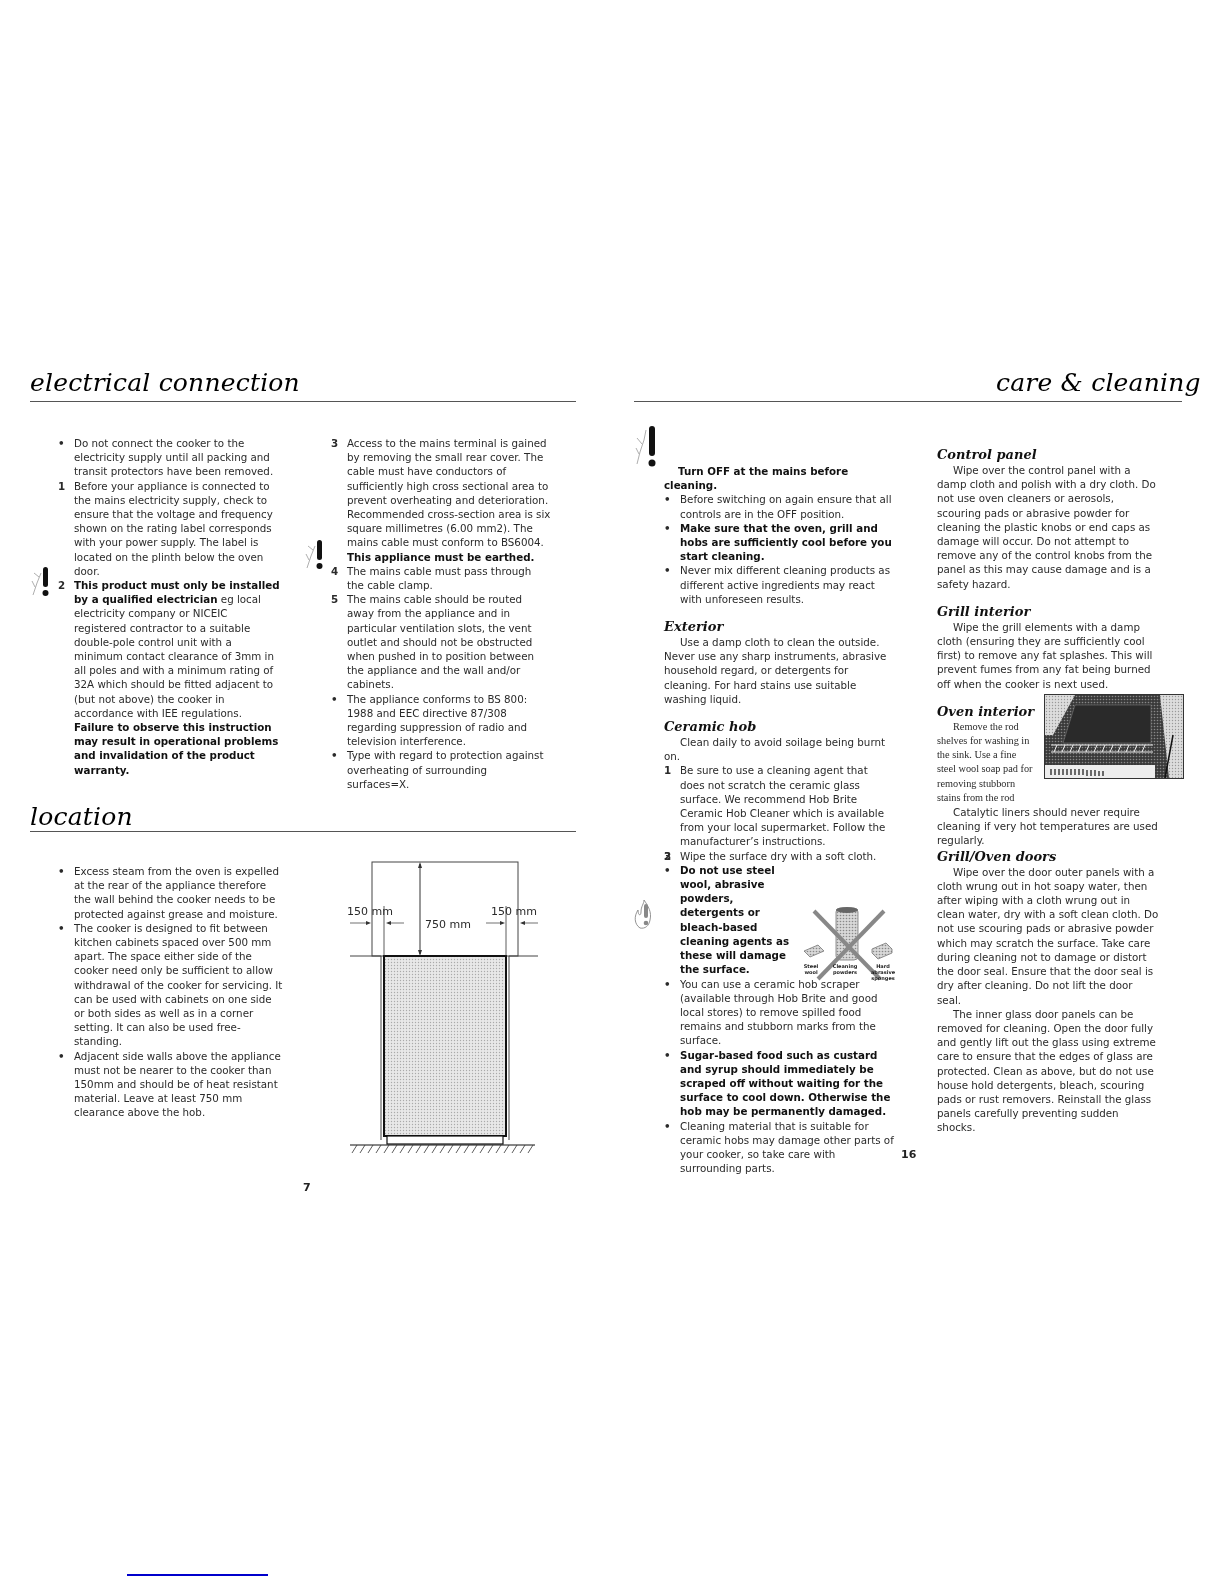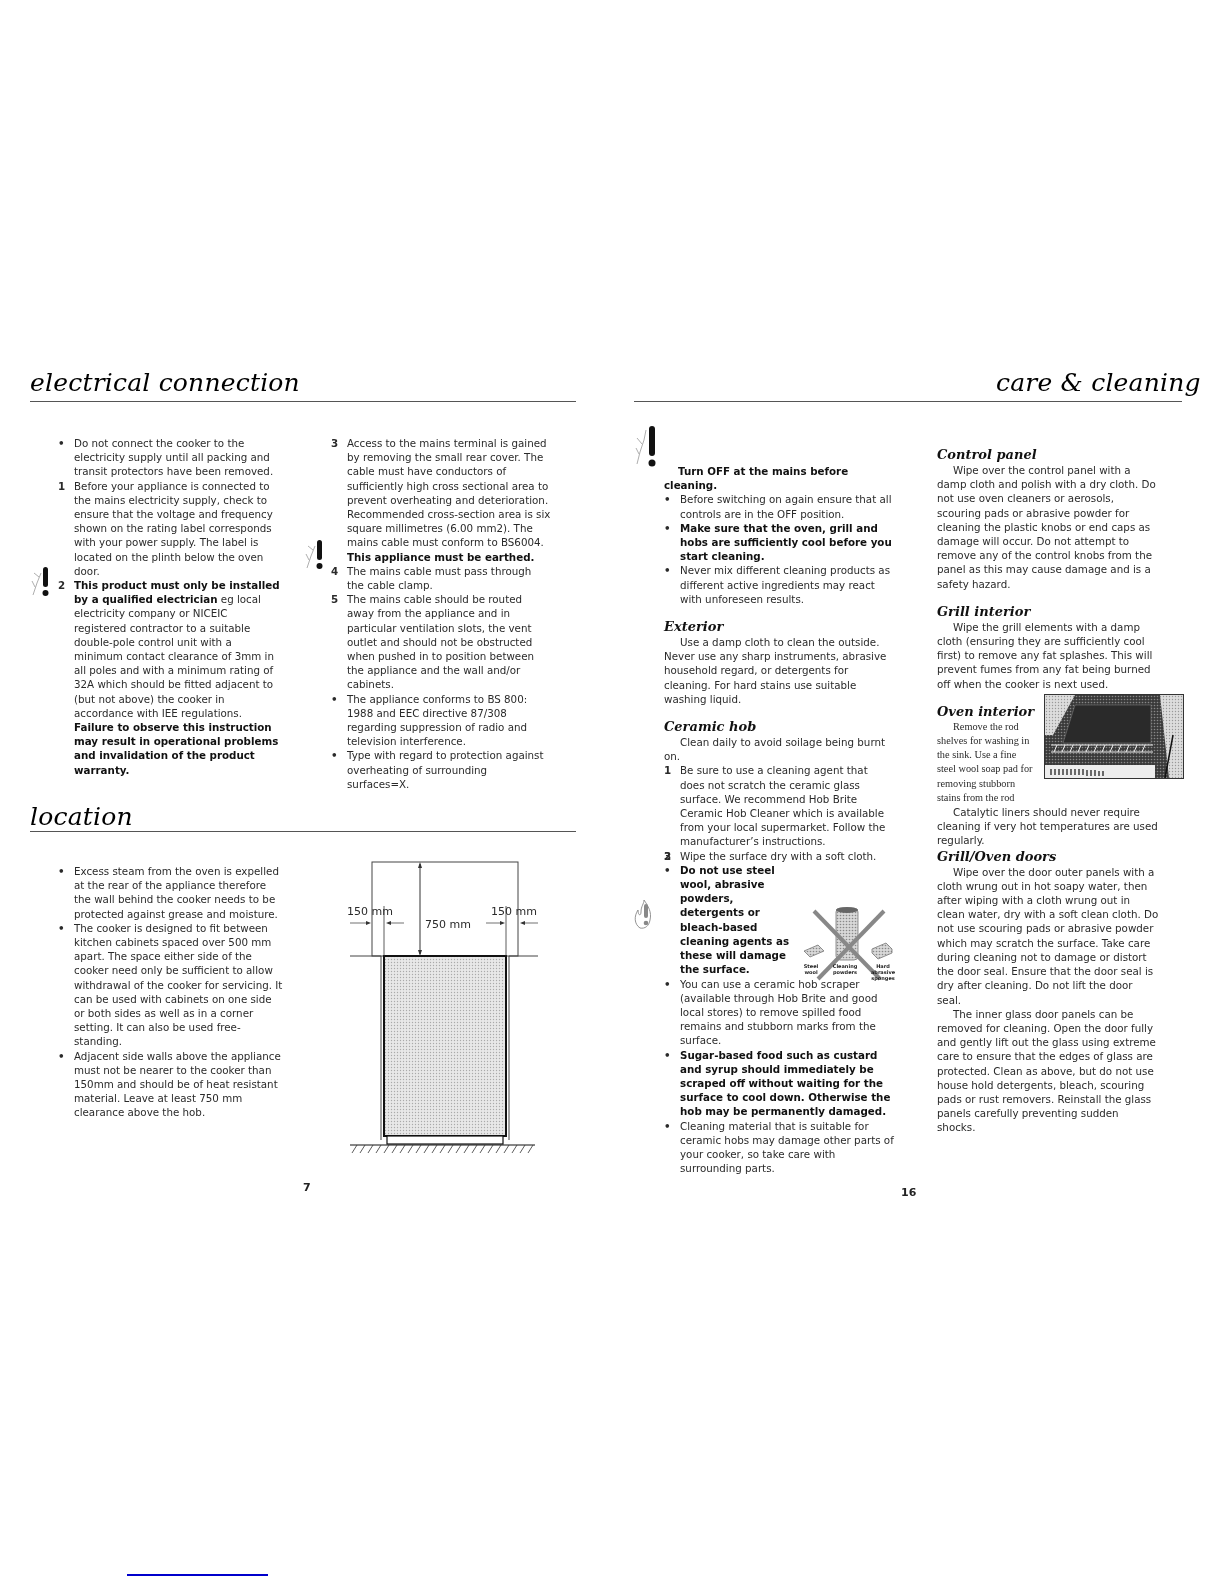--- a/index.html
+++ b/index.html
@@ -237,15 +237,15 @@
         <line x1="42" y1="75" x2="42" y2="81"></line>
         <line x1="46" y1="75" x2="46" y2="81"></line>
         <line x1="50" y1="75" x2="50" y2="81"></line>
         <line x1="54" y1="76" x2="54" y2="81"></line>
         <line x1="58" y1="76" x2="58" y2="81"></line>
     </g>
     <line x1="128" y1="40" x2="120" y2="83" stroke="#111" stroke-width="1.5"></line>
   </svg>
 </div>
 
-<div class="abs pnum" style="left:901px;top:1186px;">16</div>
+<div class="abs pnum" style="left:901px;top:1148px;">16</div>
 
 <div class="link"></div>
 
 </body></html>

